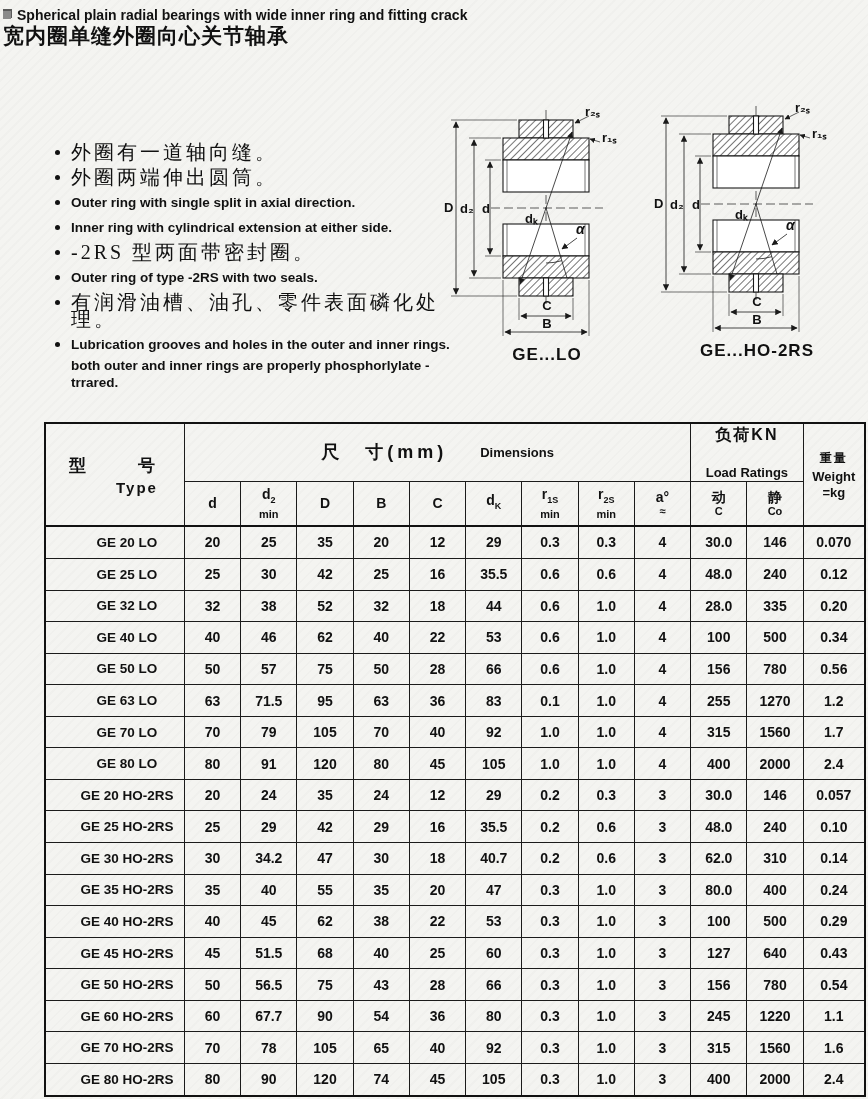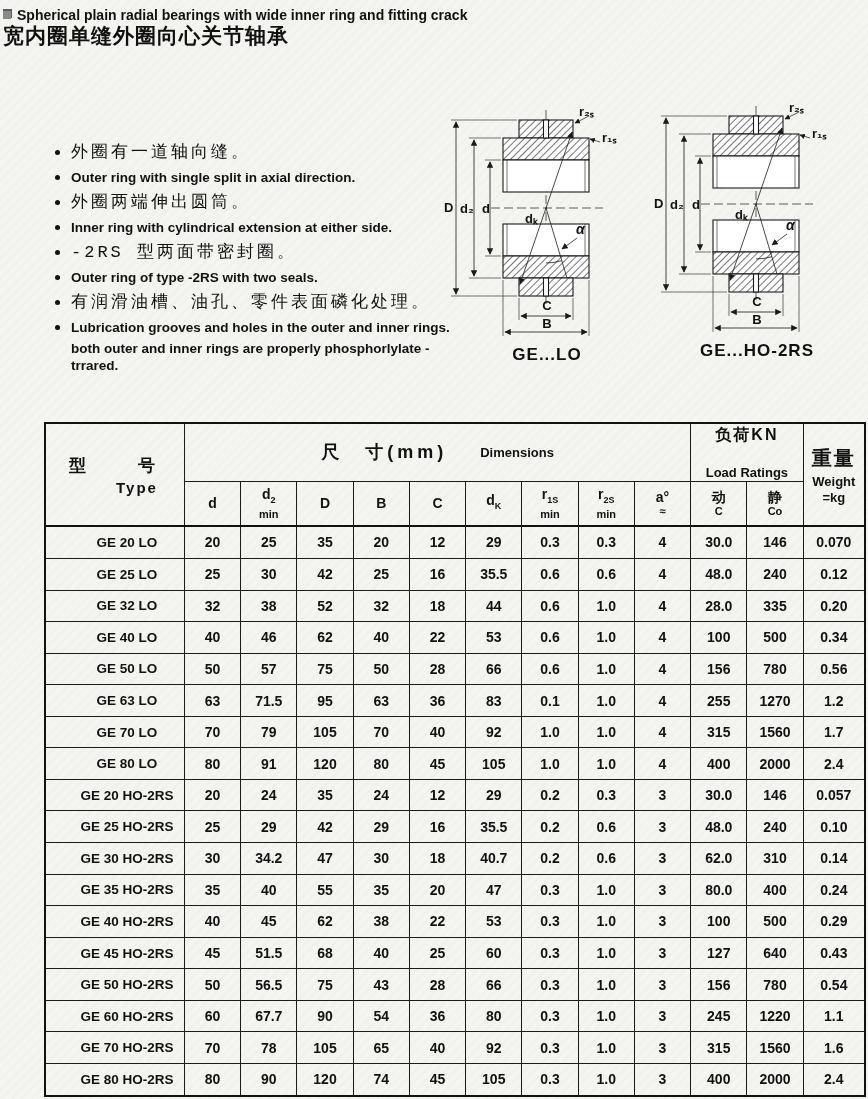--- a/index.html
+++ b/index.html
@@ -15,35 +15,35 @@
   .t2 { top:7px; }
   .sq { flex:none; background:#5a5a5a; }
   .sq1 { width:9px; height:9px; margin-top:8px; }
   .sq2 { width:8px; height:8px; margin-top:4px; background:#8a8a8a; }
   .tzh { margin:0; font-size:21px; font-weight:bold; letter-spacing:1px; line-height:24px; }
   .ten { margin:0; font-size:14px; font-weight:bold; line-height:17px; }
   
   .features { position:absolute; left:54px; top:144px; width:410px; }
   .feat { position:relative; padding-left:17px; margin-bottom:8px; line-height:17px; }
   .feat .dot { position:absolute; left:1px; top:6px; width:5px; height:5px; border-radius:50%; background:#111; }
-  .feat.zh { font-family:Liberation Mono, monospace; font-size:17px; letter-spacing:3px; }
+  .feat.zh { font-family:Liberation Serif, serif; font-size:20px; letter-spacing:3px; }
   .feat.en { font-weight:bold; font-size:13.5px; }
   .feat.cont { margin-top:-4px; }
   
   .diagram { position:absolute; width:212px; height:262px; }
   #diag1 { left:441px; top:108px; }
   #diag2 { left:651px; top:104px; }
   .diagram svg.draw { width:210px; height:232px; display:block; }
   .dlabel { position:absolute; font-weight:bold; font-size:13px; line-height:13px; white-space:nowrap; }
   .lD  { left:3px;   top:93px; }
   .ld2 { left:19px;  top:94px; }
   .ld  { left:41px;  top:94px; }
   .ldk { left:84px;  top:104px; }
   .lal { left:135px; top:115px; font-style:italic; font-size:14px; }
-  .lr2s{ left:138px; top:-3px; }
+  .lr2s{ left:144px; top:-3px; }
   .lr1s{ left:161px; top:23px; }
   .lC  { left:0; right:0; top:191px; text-align:center; }
   .lB  { left:0; right:0; top:209px; text-align:center; }
   .dcaption { position:absolute; left:0; width:100%; top:237px; text-align:center;
               font-weight:bold; font-size:17px; letter-spacing:1px; }
   
   .spec-table { position:absolute; left:44px; top:422px; width:822px; height:675px;
                 border-collapse:collapse; table-layout:fixed; border:2px solid #111; }
   .spec-table th, .spec-table td { border:1px solid #1b1b1b; text-align:center;
                 vertical-align:middle; padding:0; overflow:hidden; }
@@ -53,21 +53,21 @@
   .spec-table td { font-weight:bold; font-size:14px; }
   td.tcol { font-size:13.5px;padding-left:24px; }
   .type-h .zh { font-size:17px; font-weight:bold; letter-spacing:6px; }
   .type-h .en { font-size:15px; font-weight:bold; letter-spacing:2px; margin-top:2px;padding-left:44px; }
   .dims-wrap { display:flex; justify-content:center; align-items:center; gap:33px; }
   .dims-zh { font-size:18px; font-weight:bold; letter-spacing:4px; }
   .dims-en { font-size:13px; font-weight:bold; }
   .load-h .zh { font-size:16px; font-weight:bold; letter-spacing:2px; }
   .load-h .en { font-size:13px; font-weight:bold; margin-top:19px; }
   .weight-h div { font-weight:bold; }
-  .w-zh { font-size:20px; letter-spacing:2px; }
+  .w-zh { font-size:12px; letter-spacing:2px; }
   .w-en { font-size:13px; margin-top:2px; }
   .w-kg { font-size:13px; margin-top:1px; }
   .ch-top { font-size:14px; font-weight:bold; line-height:15px; }
   .ch-top sub { font-size:9px; }
   .ch-below { font-size:11px; font-weight:bold; line-height:12px; }
 </style>
 </head>
 <body>
 
 <div class="page">
@@ -76,22 +76,22 @@
     <span class="sq sq1"></span>
     <h1 class="tzh">宽内圈单缝外圈向心关节轴承</h1>
   </div>
   <div class="trow t2">
     <span class="sq sq2"></span>
     <h2 class="ten">Spherical plain radial bearings with wide inner ring and fitting crack</h2>
   </div>
 
   <div class="features">
       <div class="feat zh"><span class="dot"></span><span>外圈有一道轴向缝。</span></div>
+      <div class="feat zh"><span class="dot"></span><span>外圈两端伸出圆筒。</span></div>
       <div class="feat en"><span class="dot"></span><span>Outer ring with single split in axial direction.</span></div>
-      <div class="feat zh"><span class="dot"></span><span>外圈两端伸出圆筒。</span></div>
       <div class="feat en"><span class="dot"></span><span>Inner ring with cylindrical extension at either side.</span></div>
       <div class="feat zh"><span class="dot"></span><span>-2RS 型两面带密封圈。</span></div>
       <div class="feat en"><span class="dot"></span><span>Outer ring of type -2RS with two seals.</span></div>
       <div class="feat zh"><span class="dot"></span><span>有润滑油槽、油孔、零件表面磷化处理。</span></div>
       <div class="feat en"><span class="dot"></span><span>Lubrication grooves and holes in the outer and inner rings.</span></div>
       <div class="feat en cont"><span>both outer and inner rings are properly phosphorlylate - trrared.</span></div>
     </div>
 
   <svg width="0" height="0" style="position:absolute" aria-hidden="true">
     <defs>

